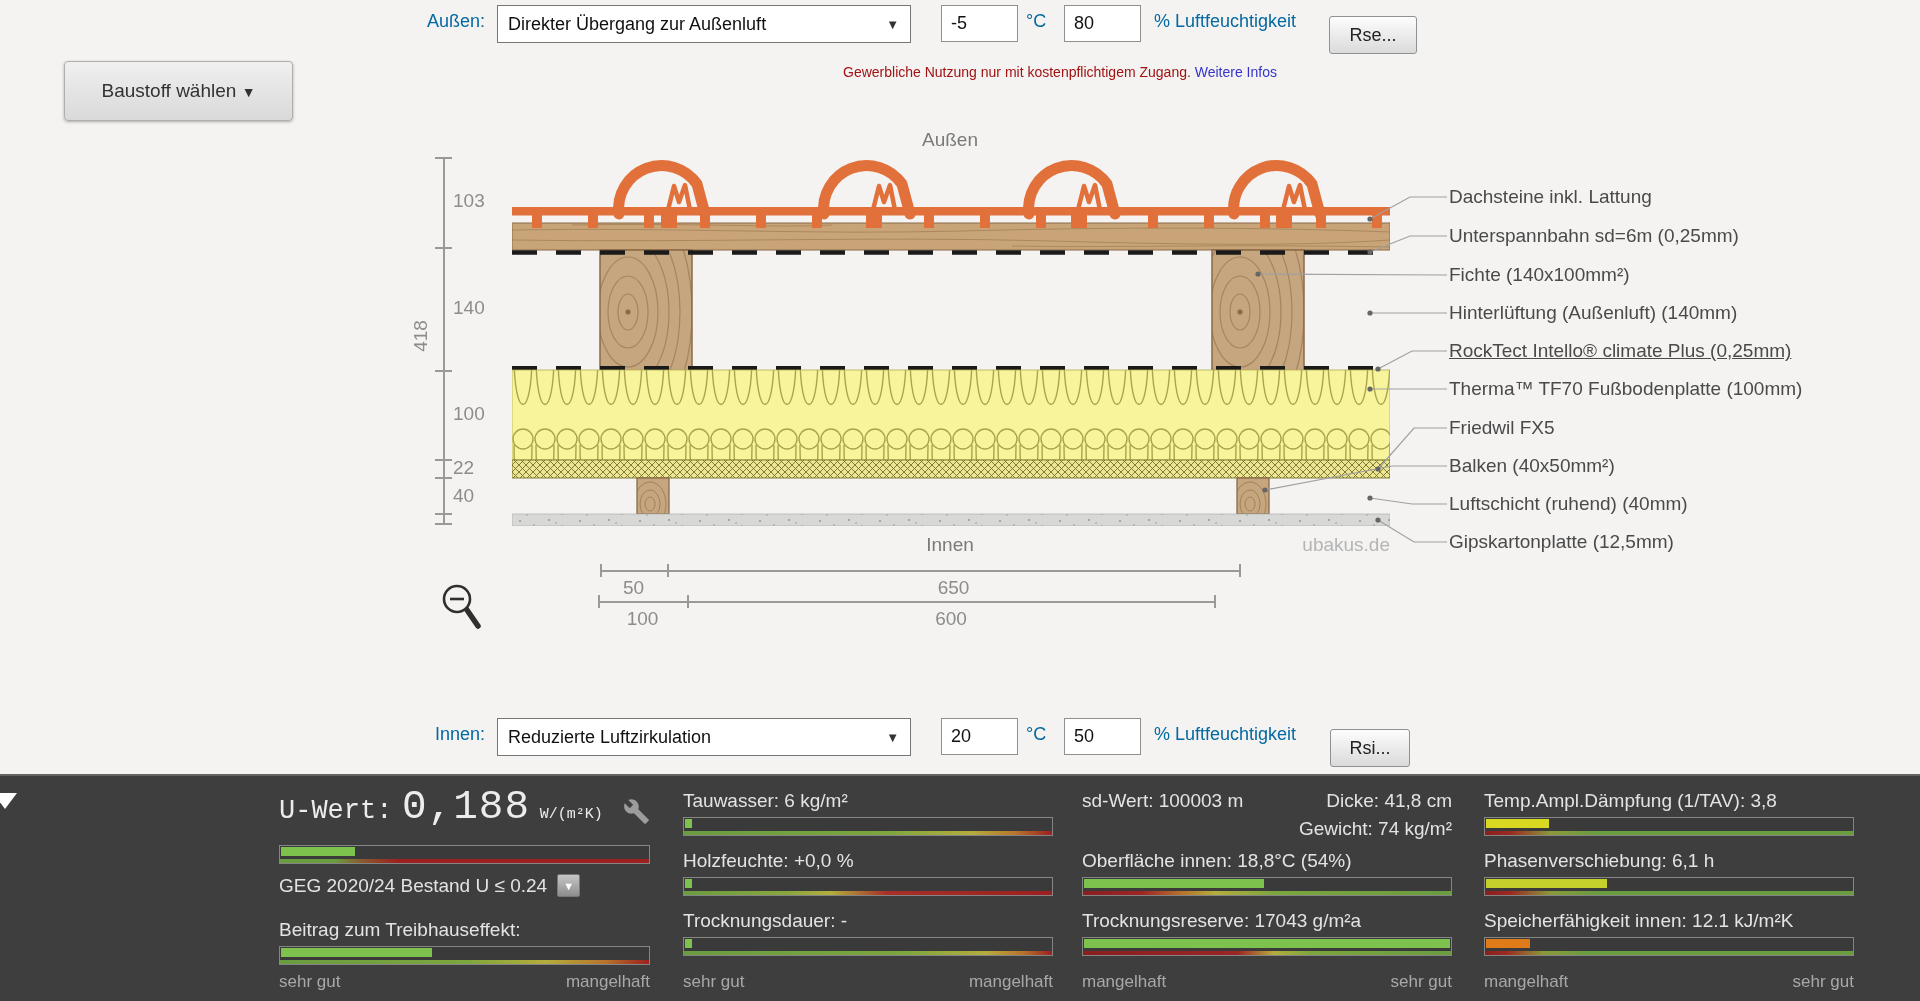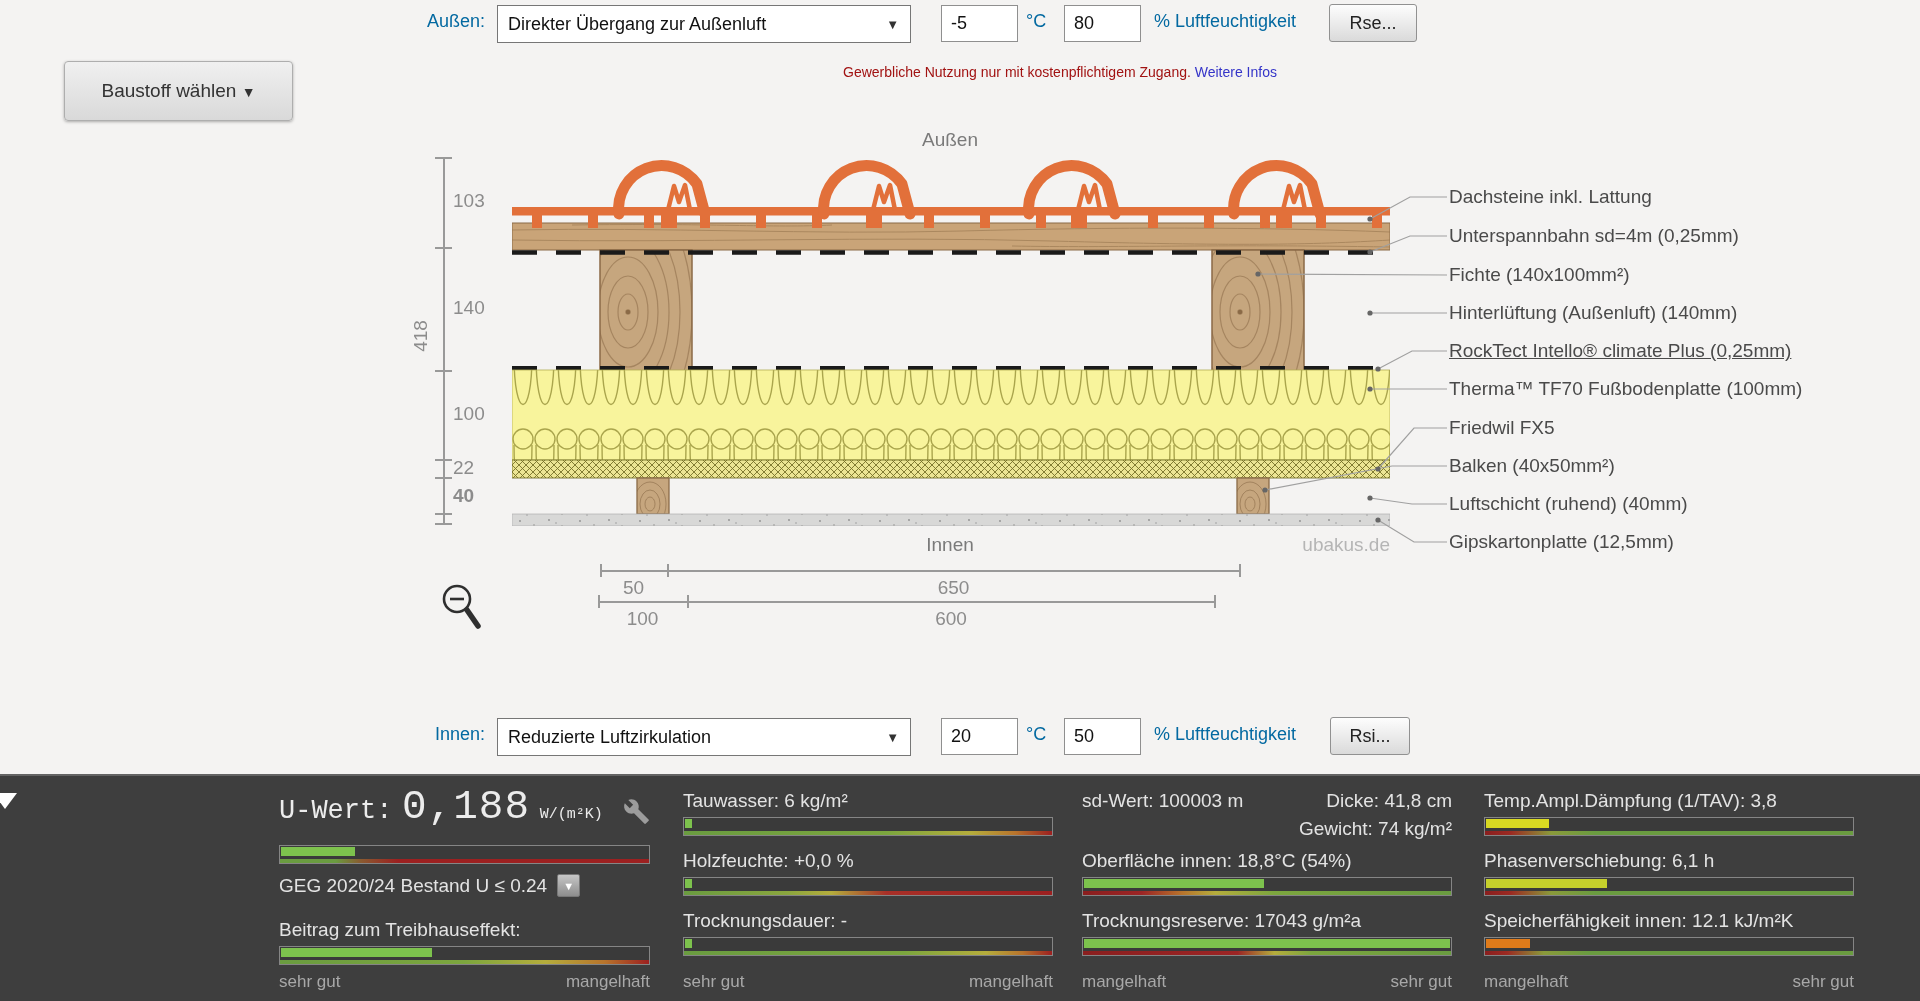--- a/index.html
+++ b/index.html
@@ -8,21 +8,21 @@
   #app { position:relative; width:1920px; height:1001px; }
 
   .abs { position:absolute; }
   .ctrl-label { font-size:18px; color:#0369a1; }
   .selectbox { height:38px; background:#fff; border:1px solid #767676; font-size:18px;
                color:#111; line-height:36px; padding-left:10px; cursor:pointer; }
   .selectbox .caret { position:absolute; right:11px; top:0; font-size:13px; color:#333; line-height:38px; }
   .txtinput { height:37px; width:77px; background:#fff; border:1px solid #8f8f8f;
               font-size:18px; color:#111; padding-left:9px; font-family:inherit; }
   .btn { height:38px; background:linear-gradient(#fdfdfd,#dadada); border:1px solid #919191;
-         border-radius:3px; font-size:18px; color:#222; text-align:center; line-height:36px; cursor:pointer; }
+         border-radius:3px; font-size:18px; color:#222; text-align:center; line-height:36px; cursor:pointer;margin-top:12px; }
   .bigbtn { width:229px; height:60px; background:linear-gradient(#f0f0f0,#d9d9d9); border:1px solid #aeaeae;
             border-radius:4px; box-shadow:0 1px 3px rgba(0,0,0,.3); font-size:19px; color:#333;
             text-align:center; line-height:58px; cursor:pointer; }
   .notice { font-size:14px; color:#a11212; text-align:center; }
   .notice a { color:#3434c8; text-decoration:none; cursor:pointer; }
 
   .dim-text { font-size:19px; color:#8c8c8c; }
   .side-label { font-size:19px; color:#7a7a7a; text-align:center; }
   .watermark { font-size:19px; color:#b5b5b5; text-align:right; }
   .ruler-line-v { width:1.5px; background:#999; }
@@ -199,21 +199,21 @@
         <circle cx="866" cy="212" r="2.6"></circle>
         <circle cx="858" cy="232" r="2.6"></circle>
       <circle cx="866" cy="312" r="2.6"></circle>
         <circle cx="753" cy="333" r="2.6"></circle>
         <circle cx="858" cy="341" r="2.6"></circle>
       <circle cx="866" cy="363" r="2.6"></circle>
     </g>
   </svg>
 
   <div class="abs layer-label" style="left:1449px;top:185px;">Dachsteine inkl. Lattung</div>
-  <div class="abs layer-label" style="left:1449px;top:224px;">Unterspannbahn sd=4m (0,25mm)</div>
+  <div class="abs layer-label" style="left:1449px;top:224px;">Unterspannbahn sd=6m (0,25mm)</div>
   <div class="abs layer-label" style="left:1449px;top:263px;">Fichte (140x100mm²)</div>
   <div class="abs layer-label" style="left:1449px;top:301px;">Hinterlüftung (Außenluft) (140mm)</div>
   <div class="abs layer-label" style="left:1449px;top:339px;text-decoration:underline;">RockTect Intello® climate Plus (0,25mm)</div>
   <div class="abs layer-label" style="left:1449px;top:377px;">Therma™ TF70 Fußbodenplatte (100mm)</div>
   <div class="abs layer-label" style="left:1449px;top:416px;">Friedwil FX5</div>
   <div class="abs layer-label" style="left:1449px;top:454px;">Balken (40x50mm²)</div>
   <div class="abs layer-label" style="left:1449px;top:492px;">Luftschicht (ruhend) (40mm)</div>
   <div class="abs layer-label" style="left:1449px;top:530px;">Gipskartonplatte (12,5mm)</div>
 
   <div class="abs ruler-line-v" style="left:443px;top:157px;height:367px;"></div>
@@ -221,21 +221,21 @@
   <div class="abs tick-h" style="left:435px;top:247px;"></div>
   <div class="abs tick-h" style="left:435px;top:370px;"></div>
   <div class="abs tick-h" style="left:435px;top:459px;"></div>
   <div class="abs tick-h" style="left:435px;top:477px;"></div>
   <div class="abs tick-h" style="left:435px;top:513px;"></div>
   <div class="abs tick-h" style="left:435px;top:523px;"></div>
   <div class="abs dim-text" style="left:453px;top:190px;">103</div>
   <div class="abs dim-text" style="left:453px;top:297px;">140</div>
   <div class="abs dim-text" style="left:453px;top:403px;">100</div>
   <div class="abs dim-text" style="left:453px;top:457px;">22</div>
-  <div class="abs dim-text" style="left:453px;top:485px;font-weight:bold;">40</div>
+  <div class="abs dim-text" style="left:453px;top:485px;">40</div>
   <div class="abs dim-text" style="left:405px;top:325px;transform:rotate(-90deg);transform-origin:center;">418</div>
 
   <div class="abs side-label" style="left:860px;top:534px;width:180px;">Innen</div>
   <div class="abs watermark" style="left:1270px;top:534px;width:120px;">ubakus.de</div>
 
   <div class="abs ruler-line-h" style="left:600px;top:570px;width:640px;"></div>
   <div class="abs tick-v" style="left:600px;top:564px;"></div>
   <div class="abs tick-v" style="left:667px;top:564px;"></div>
   <div class="abs tick-v" style="left:1239px;top:564px;"></div>
   <div class="abs dim-text" style="left:600px;top:577px;width:67px;text-align:center;">50</div>

